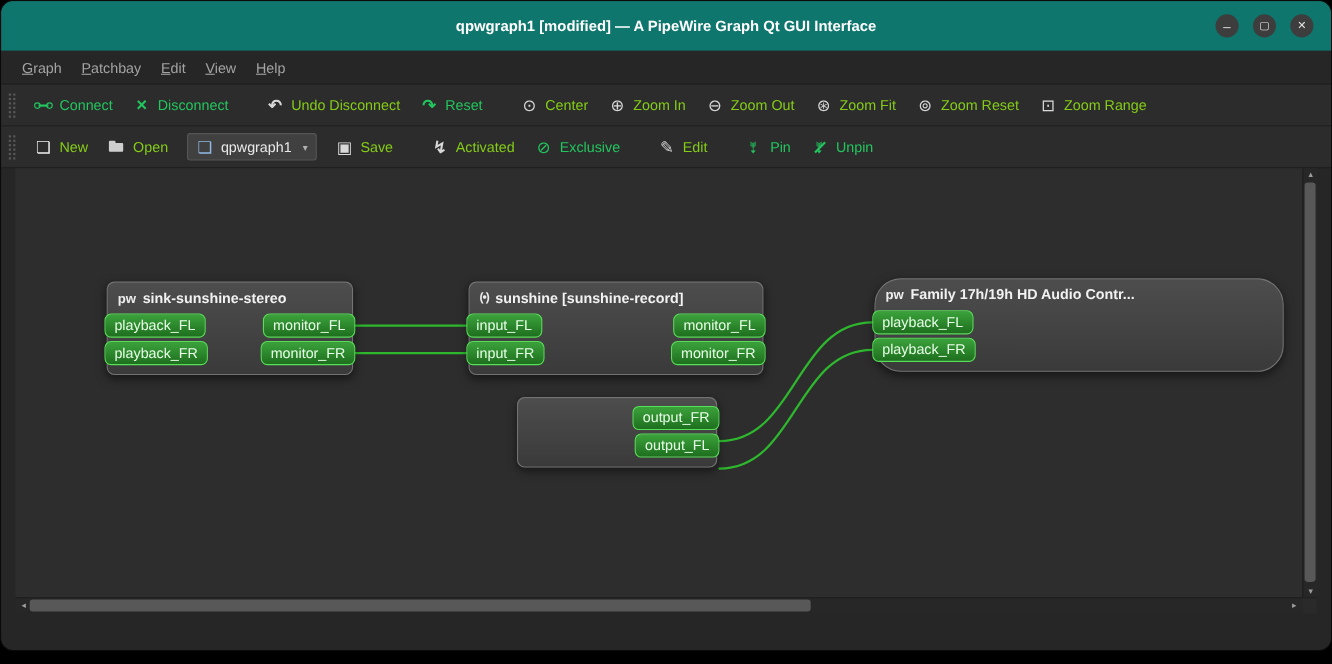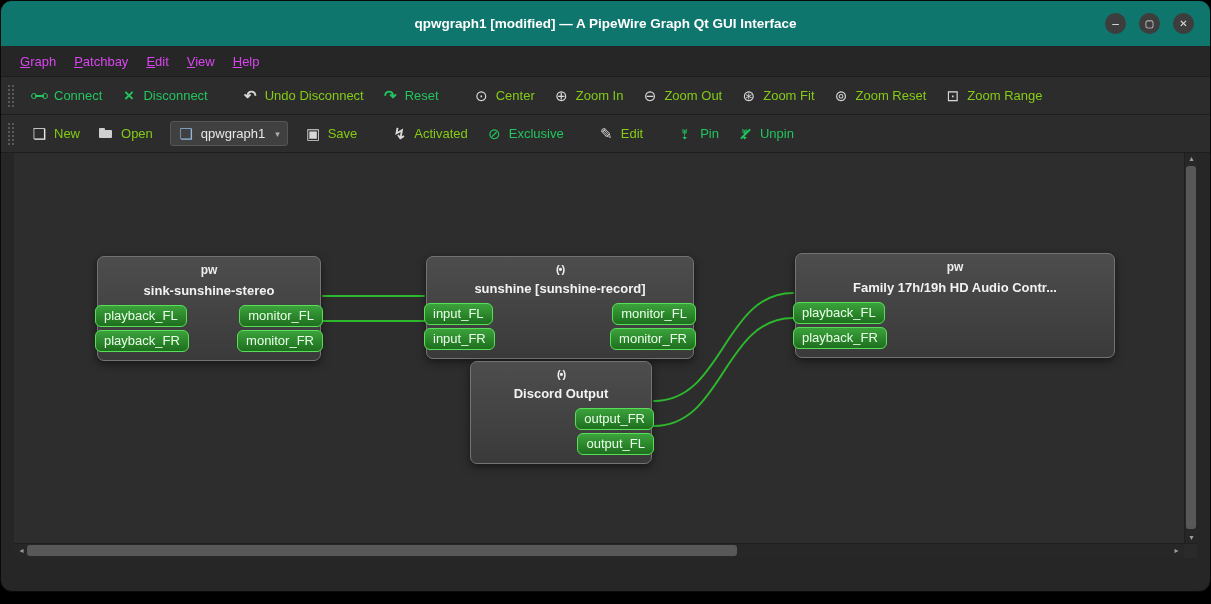--- a/index.html
+++ b/index.html
@@ -25,21 +25,21 @@
     font-size: 10px; line-height: 1;
   }
   .wbtn-min::before { content: "–"; font-size: 12px; }
   .wbtn-max::before { content: "▢"; font-size: 10px; }
   .wbtn-close::before { content: "✕"; font-size: 10px; }
   
   .menubar {
     height: 31px; background: #262626; display: flex; align-items: center;
     padding-left: 10px; border-bottom: 1px solid #1d1d1d;
   }
-  .menu-item { color: #d946ef; font-size: 13px; padding: 4px 9px; }
+  .menu-item { color: #a3a3a3; font-size: 13px; padding: 4px 9px; }
   .menu-item u { text-decoration: underline; }
   
   .toolbar {
     height: 38px; background: #2c2c2c; display: flex; align-items: center;
     padding-left: 4px; border-bottom: 1px solid #1d1d1d;
   }
   .handle {
     width: 6px; height: 22px; border-left: 2px dotted #585858;
     border-right: 2px dotted #585858; margin: 0 8px 0 3px;
   }
@@ -98,21 +98,21 @@
   .central { margin: 0 13px; }
   .canvas { position: relative; height: 390px; background: #2d2d2d; overflow: hidden; }
   .links { position: absolute; inset: 0; pointer-events: none; }
   .node {
     position: absolute; background: linear-gradient(180deg, #4d4d4d, #3a3a3a);
     border: 1px solid #737373; border-radius: 7px;
     box-shadow: 0 3px 9px rgba(0,0,0,.5); padding: 4px 0 8px;
   }
   .node-title {
     display: flex; align-items: center; gap: 6px; color: #f2f2f2;
-    font-weight: bold; font-size: 13px; padding: 2px 9px 4px; white-space: nowrap; overflow: hidden; flex-direction: column;
+    font-weight: bold; font-size: 13px; padding: 2px 9px 4px; white-space: nowrap; overflow: hidden;
   }
   .nicon { color: #ededed; font-size: 11px; flex: 0 0 auto; }
   .nicon-pipewire::before { content: "pw"; font-weight: bold; font-size: 12px; }
   .nicon-audio::before { content: "(•)"; letter-spacing: -1px; font-weight: bold; }
   .port-row {
     display: flex; justify-content: space-between; align-items: center;
     padding: 0 3px; margin-top: 3px; height: 22px;
   }
   .port {
     font-size: 13px; color: #e9ffe9;
@@ -305,39 +305,35 @@
           </div>
           <div class="port-row">
             <span class="port pleft">input_FL</span>
             <span class="port pright">monitor_FL</span>
           </div>
           <div class="port-row">
             <span class="port pleft">input_FR</span>
             <span class="port pright">monitor_FR</span>
           </div>
         </div>
-        <div class="node" style="left: 781px; top: 100px; width: 320px;">
+        <div class="node" style="left: 781px; top: 100px; width: 372px; border-radius: 24px;">
           <div class="node-title">
             <span class="nicon nicon-pipewire"></span>
             <span class="ntext">Family 17h/19h HD Audio Contr...</span>
           </div>
           <div class="port-row">
             <span class="port pleft">playback_FL</span>
             <span></span>
           </div>
           <div class="port-row">
             <span class="port pleft">playback_FR</span>
             <span></span>
           </div>
         </div>
         <div class="node" style="left: 456px; top: 208px; width: 182px;">
-          <div class="node-title">
-            <span class="nicon nicon-audio"></span>
-            <span class="ntext">Discord Output</span>
-          </div>
           <div class="port-row">
             <span></span>
             <span class="port pright">output_FR</span>
           </div>
           <div class="port-row">
             <span></span>
             <span class="port pright">output_FL</span>
           </div>
         </div>
       </div>

